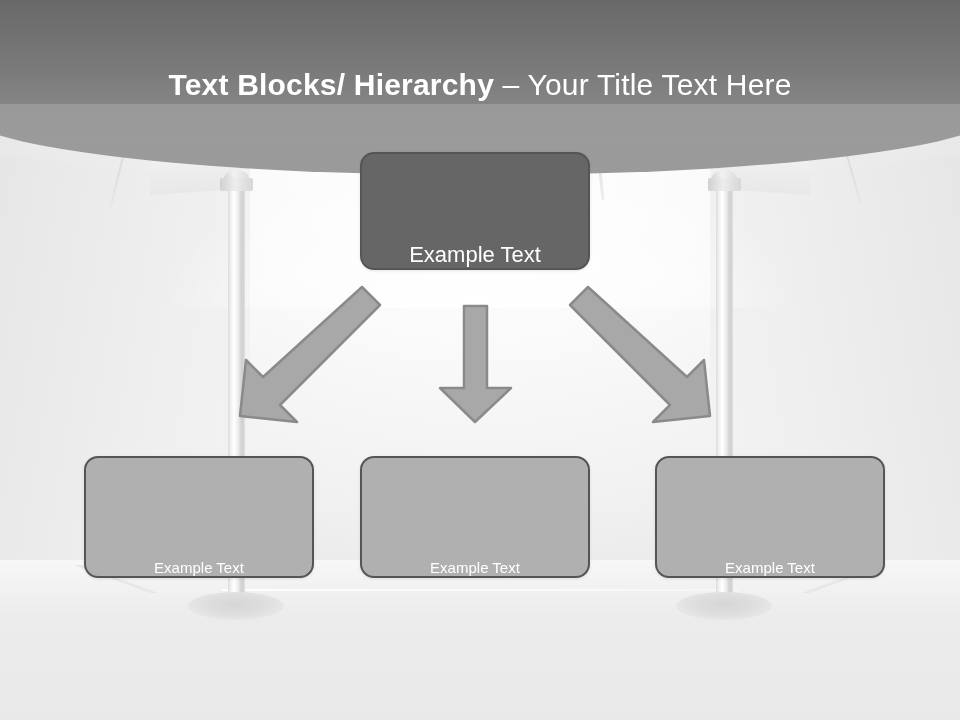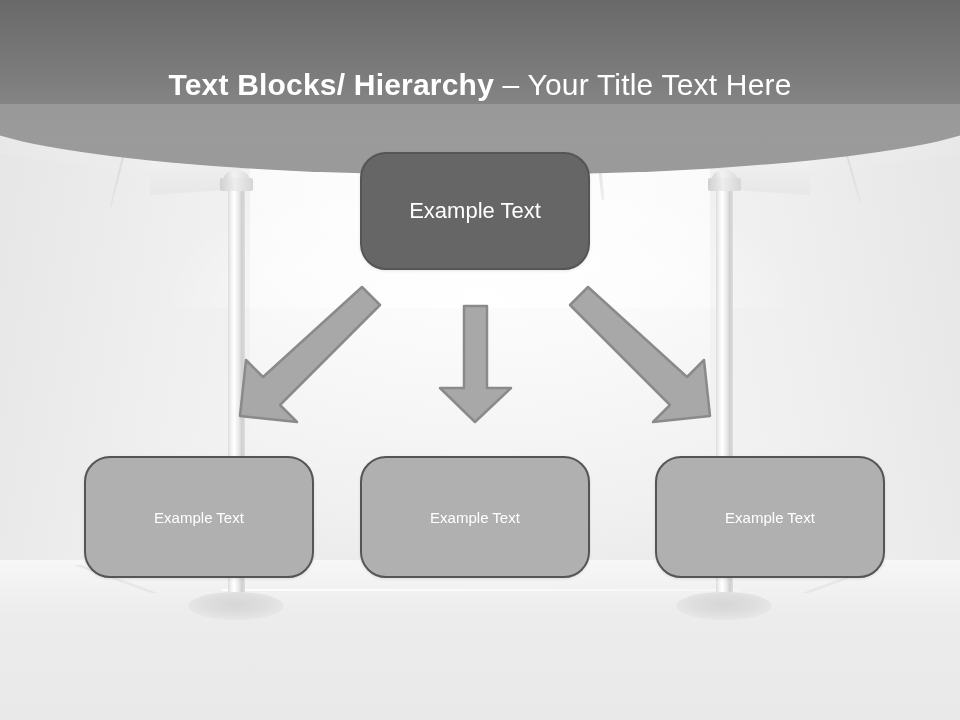--- a/index.html
+++ b/index.html
@@ -140,22 +140,22 @@
   }
   .clamp-rod {
     position:absolute; width:3px; height:30px;
     background:linear-gradient(180deg,#e4e4e4,#efefef);
   }
 
   
   .node {
     position:absolute;
     border:2px solid #555555;
-    border-radius:26px;
-    display:flex; align-items:center; justify-content:center;
+    border-radius:14px;
+    display:flex; align-items:flex-end; justify-content:center;
     color:#ffffff;
     box-shadow:0 1px 3px rgba(0,0,0,.10);
   }
   .node-top {
     left:360px; top:152px; width:230px; height:118px;
     background:#666666;
     font-size:22px;
   }
   .node-leaf {
     top:456px; width:230px; height:122px;

